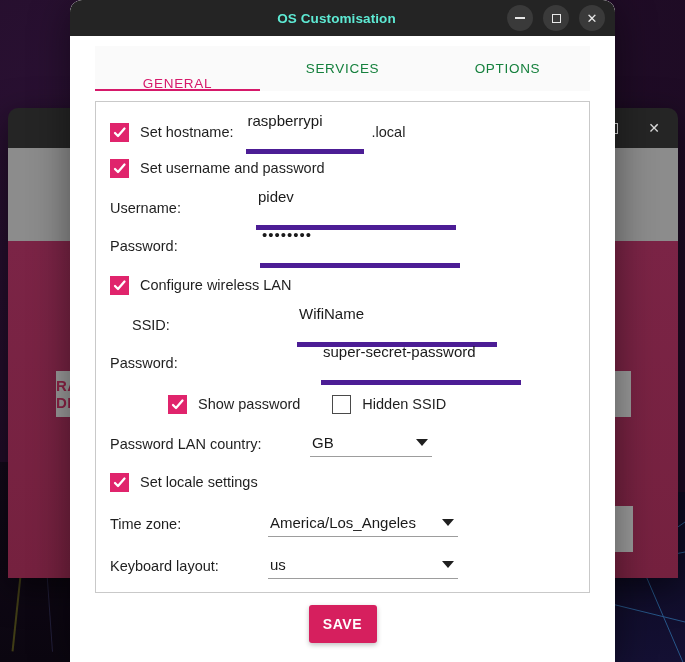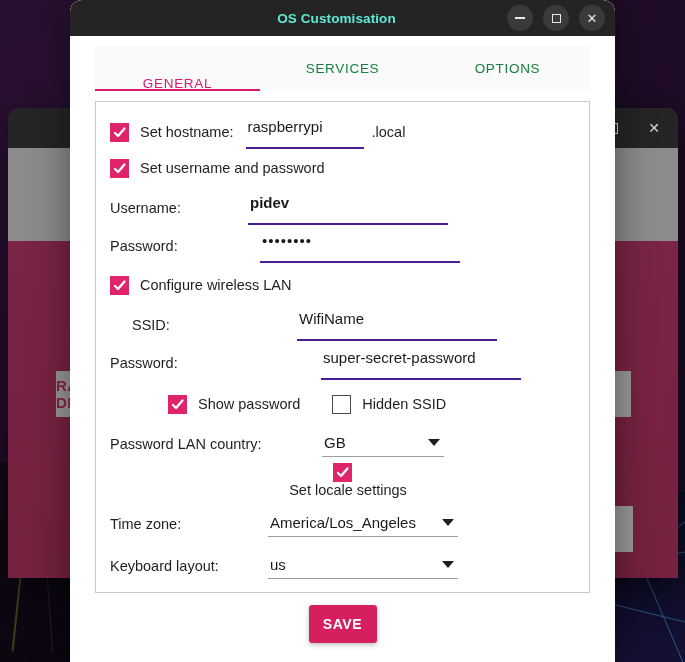--- a/index.html
+++ b/index.html
@@ -161,25 +161,25 @@
     font-size: 14.5px; color: #1f1f1f; margin-left: 11px;
     white-space: nowrap; cursor: pointer;
   }
 
   .field-label {
     font-size: 14.5px; color: #1f1f1f; 
     white-space: nowrap;
   }
 
   .underline-input {
-    border: none; border-bottom: 2px solid #4c1d95;
+    border: none; border-bottom: 5px solid #4c1d95;
     background: transparent; outline: none;
     font-family: "Liberation Sans", sans-serif;
     font-size: 15px; color: #1a1a1a;
-    padding: 2px 2px 12px 2px;
+    padding: 2px 2px 20px 2px;
   }
   .suffix { font-size: 14.5px; color: #1f1f1f; margin-left: 8px; }
 
   .dropdown {
     position: relative;
     border-bottom: 1px solid #9d9d9d;
     display: flex; align-items: center; justify-content: space-between;
     padding: 2px 4px 5px 2px;
     cursor: pointer;
   }
@@ -320,21 +320,21 @@
       <span class="checkbox checked">
         <svg width="15" height="15" viewBox="0 0 15 15">
             <path d="M3 8 L6 11 L12.5 3.5" stroke="#fff" stroke-width="2.3" fill="none" stroke-linecap="round" stroke-linejoin="round"></path>
           </svg>
       </span>
       <span class="cb-label">Set username and password</span>
     </div>
 
     <div class="row" style="height:36px;">
       <span class="field-label" style="width:138px;">Username:</span>
-      <input class="underline-input" type="text" style="width: 200px; margin-left: 0; font-weight: bold;" value="pidev">
+      <input class="underline-input" type="text" style="width: 200px; margin-left: 8px;" value="pidev">
     </div>
 
     <div class="row" style="height:40px;">
       <span class="field-label" style="width:138px;">Password:</span>
       <input class="underline-input" type="text" style="width: 200px; margin-left: 12px; letter-spacing: 1px;" value="••••••••">
     </div>
 
     <div class="row cb-row" style="height:38px;">
       <span class="checkbox checked">
         <svg width="15" height="15" viewBox="0 0 15 15">
@@ -362,27 +362,27 @@
       </span>
       <span class="cb-label">Show password</span>
       <span class="checkbox unchecked" style="margin-left:32px;">
         
       </span>
       <span class="cb-label">Hidden SSID</span>
     </div>
 
     <div class="row" style="height:38px;">
       <span class="field-label" style="width:190px;">Password LAN country:</span>
-      <div class="dropdown" style="width:122px; margin-left:22px;">
+      <div class="dropdown" style="width:122px; margin-left:10px;">
         <span class="dd-value">GB</span>
         <span class="caret"></span>
       </div>
     </div>
 
-    <div class="row cb-row" style="height:38px;flex-direction:column;">
+    <div class="row cb-row" style="height:38px;">
       <span class="checkbox checked">
         <svg width="15" height="15" viewBox="0 0 15 15">
             <path d="M3 8 L6 11 L12.5 3.5" stroke="#fff" stroke-width="2.3" fill="none" stroke-linecap="round" stroke-linejoin="round"></path>
           </svg>
       </span>
       <span class="cb-label">Set locale settings</span>
     </div>
 
     <div class="row" style="height:42px;">
       <span class="field-label" style="width:138px;">Time zone:</span>

